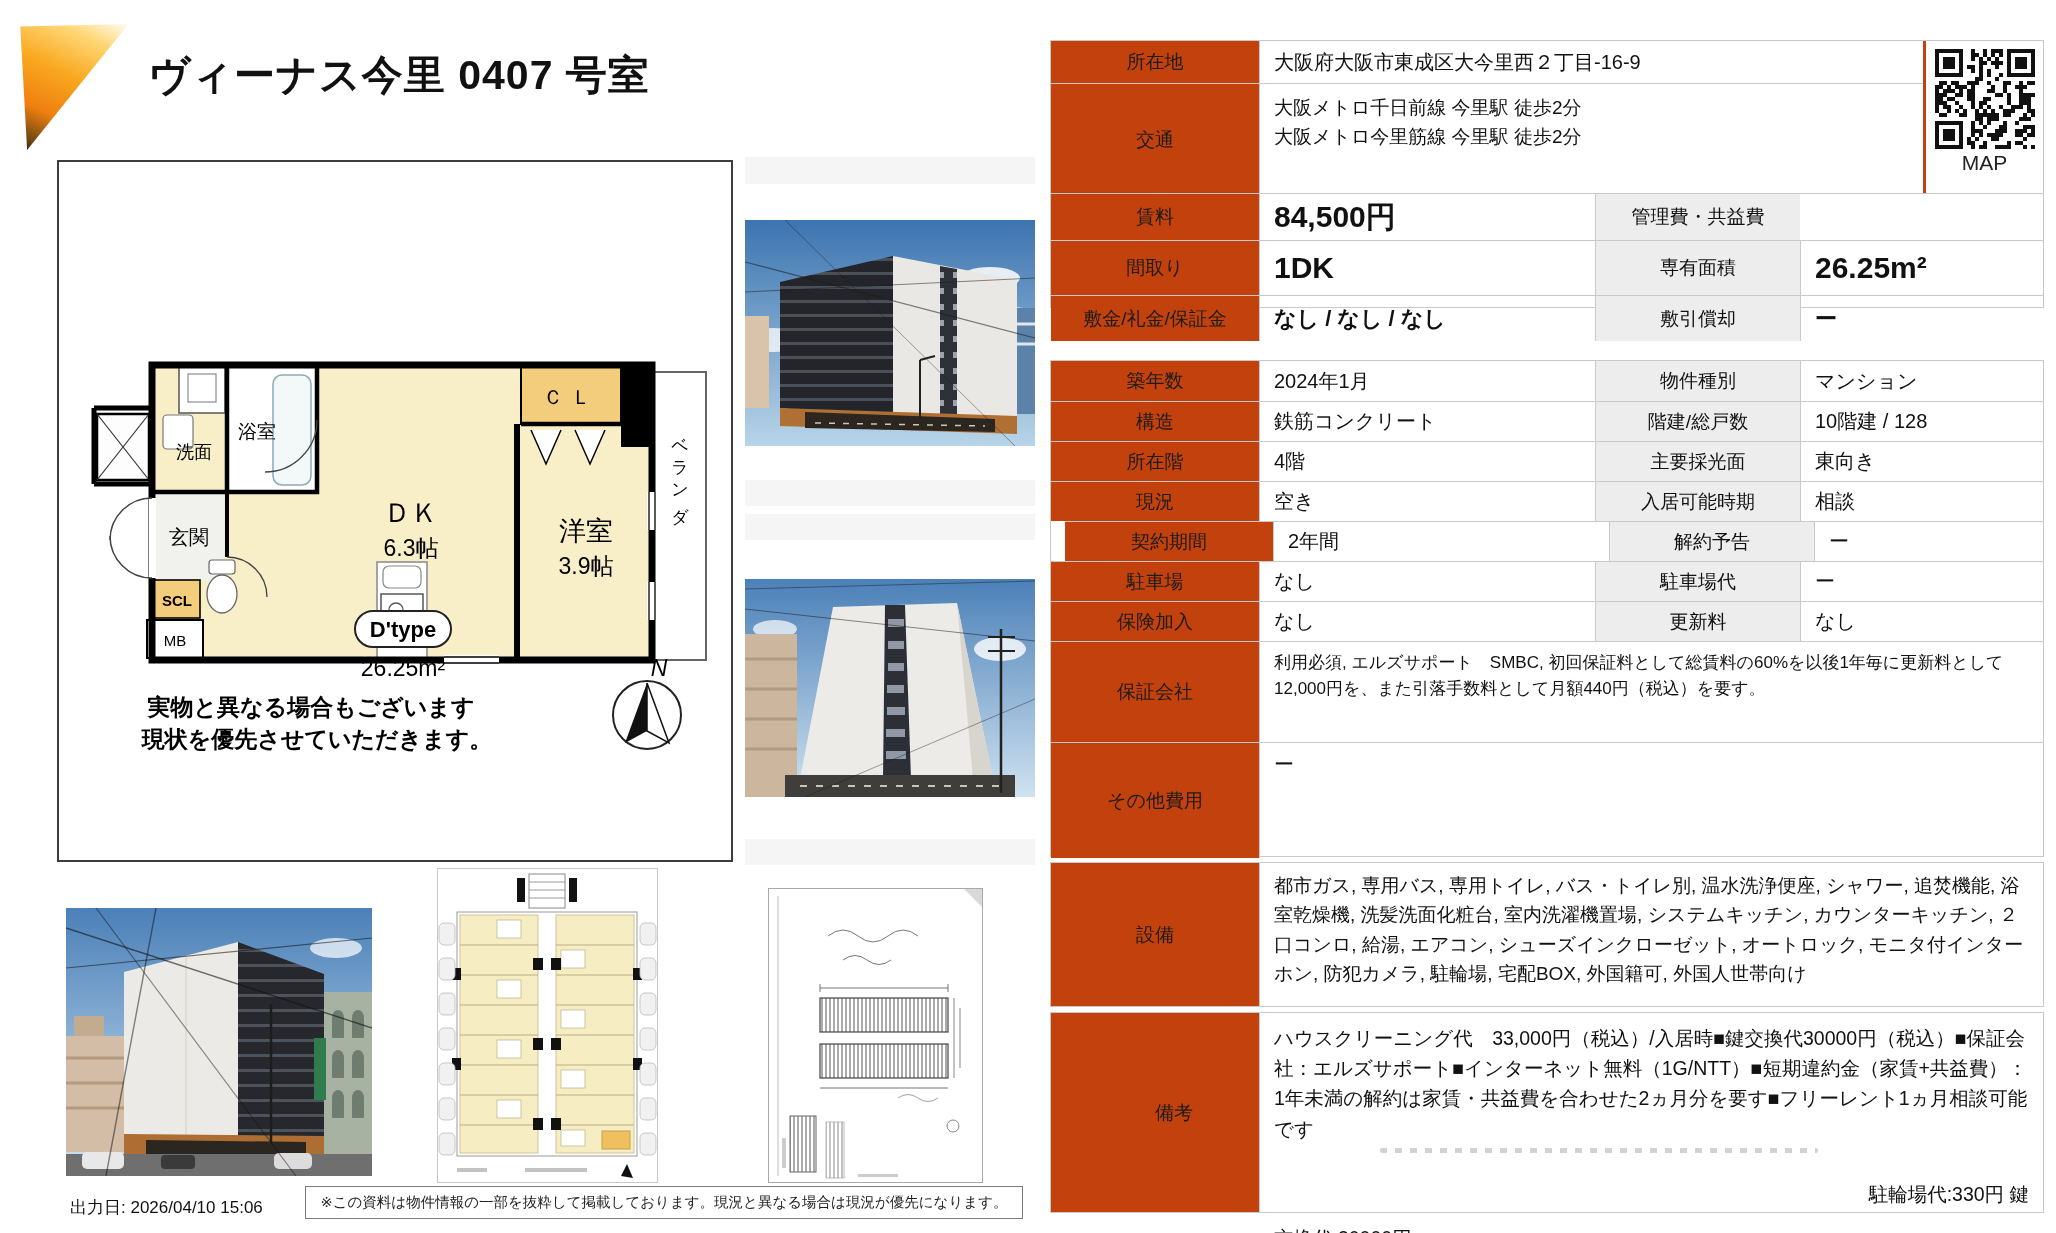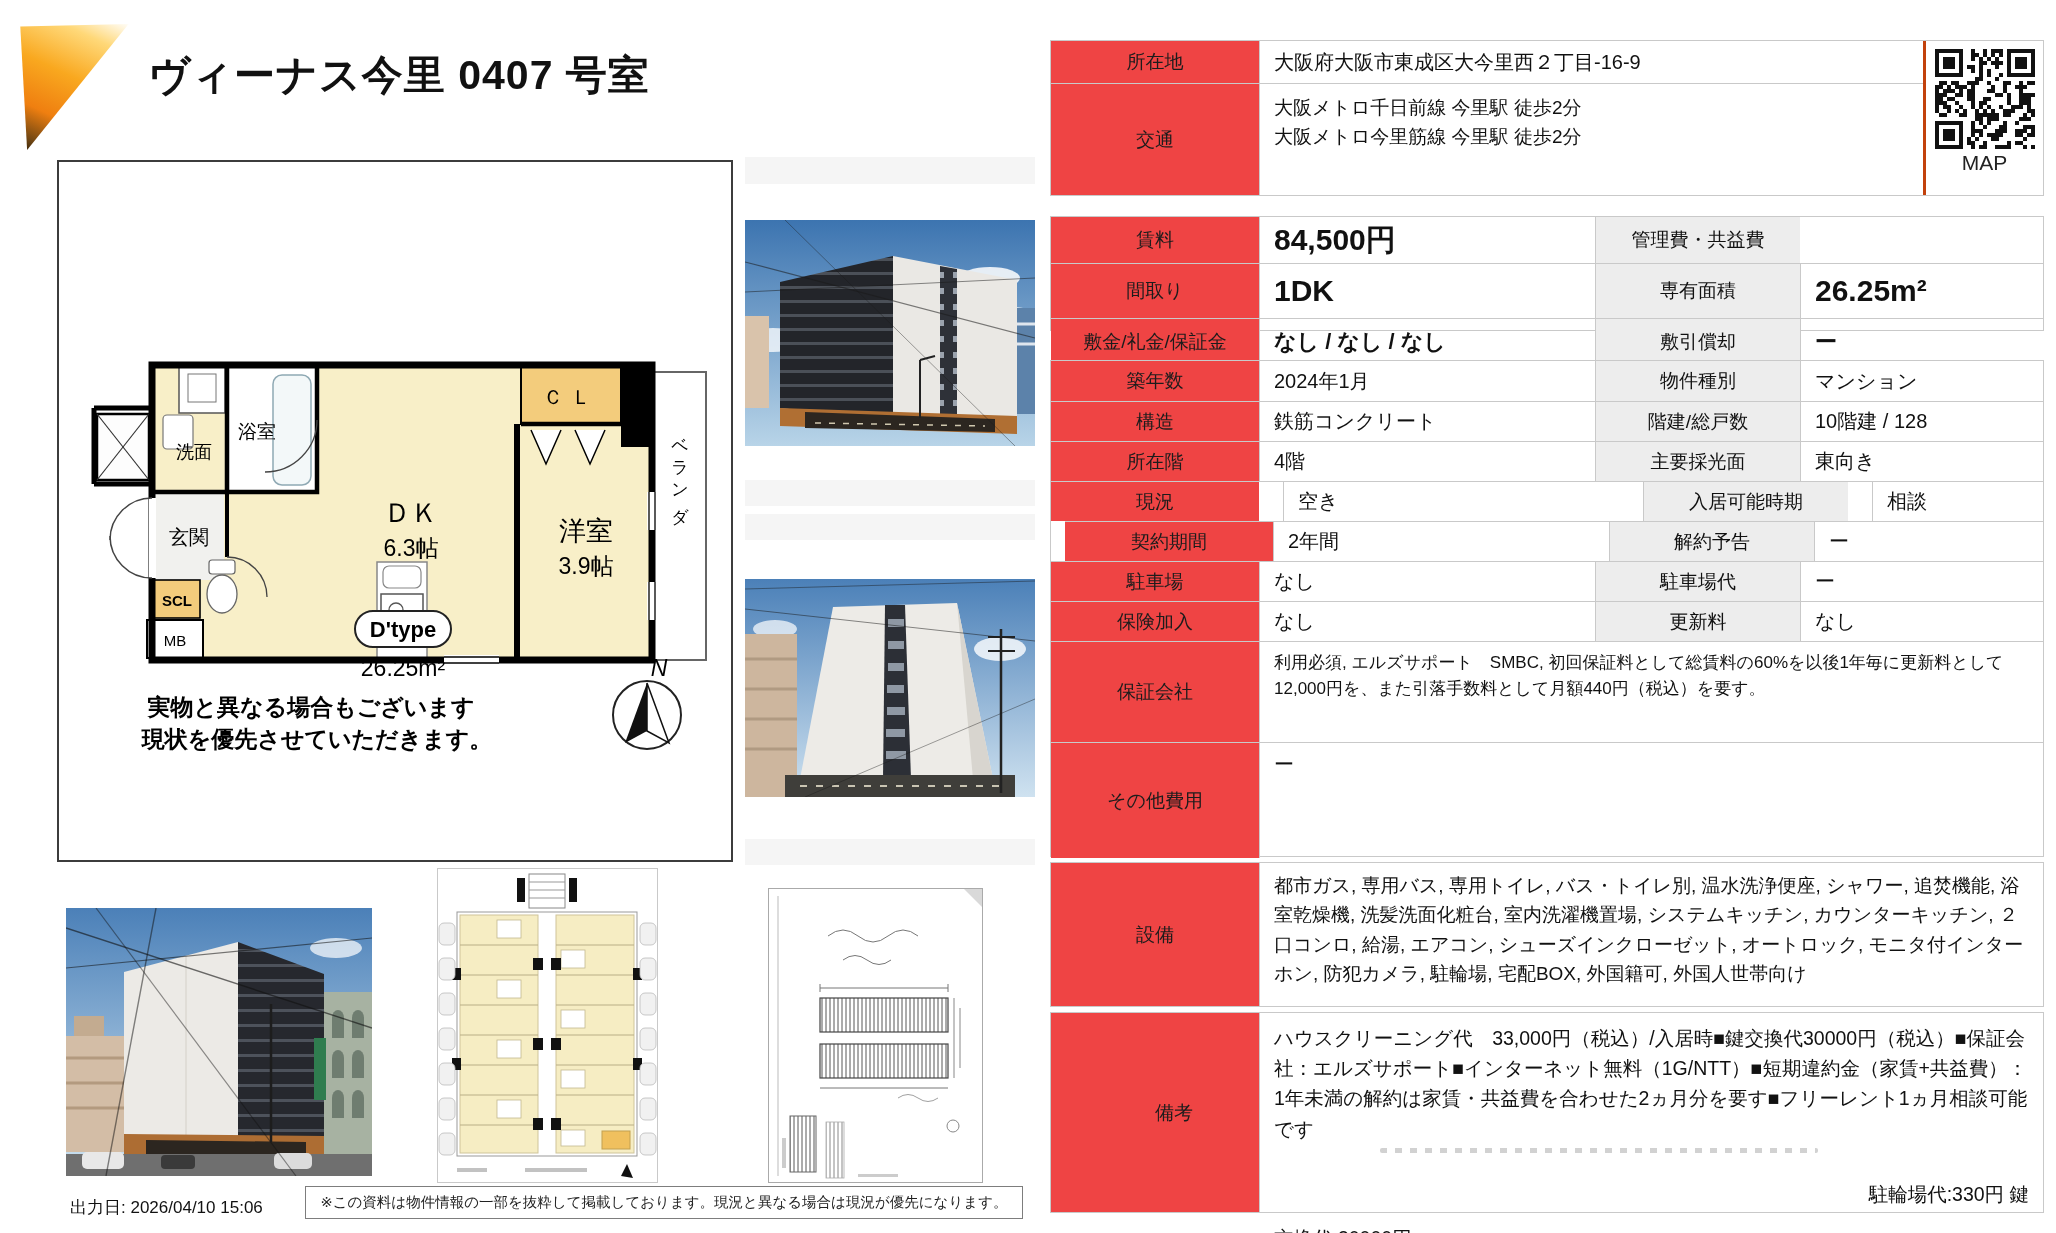--- a/index.html
+++ b/index.html
@@ -18,21 +18,21 @@
 
   
   .bar{background:#f5f5f5;}
   .photo{overflow:hidden;background:#9cc0de;}
   .photo svg{display:block;}
 
   
   .section{left:1050px;width:994px;border:1px solid #c9c9c9;box-sizing:border-box;background:#fff;}
   .tr{display:flex;border-top:1px solid #c9c9c9;box-sizing:border-box;}
   .tr:first-child{border-top:none;}
-  .th{width:208px;flex:none;background:#ef4444;display:flex;align-items:center;justify-content:center;
+  .th{width:208px;flex:none;background:#c2410c;display:flex;align-items:center;justify-content:center;
       font-size:19px;color:#1c1c1c;text-align:center;box-sizing:border-box;}
   .th2{width:205px;flex:none;background:#ededed;display:flex;align-items:center;justify-content:center;
       font-size:19px;border-left:1px solid #c9c9c9;text-align:center;box-sizing:border-box;}
   .td{flex:1;display:flex;align-items:center;padding:0 14px;border-left:1px solid #c9c9c9;
       font-size:20px;box-sizing:border-box;min-width:0;}
   .td1{width:336px;flex:none;}
   .big{font-size:30px;font-weight:700;}
   .b{font-weight:700;font-size:22px;}
   .top{align-items:flex-start;padding-top:8px;}
   .small{font-size:17px;line-height:1.55;display:block;}
@@ -601,21 +601,21 @@
         <rect x="76" y="4" width="20" height="20" fill="#fff"></rect>
         <rect x="80" y="8" width="12" height="12" fill="#111"></rect>
         <rect x="0" y="72" width="28" height="28" fill="#111"></rect>
         <rect x="4" y="76" width="20" height="20" fill="#fff"></rect>
         <rect x="8" y="80" width="12" height="12" fill="#111"></rect>
       </svg>
     <div class="maplabel">MAP</div>
   </div>
 </div>
 
-<div class="abs section" style="top:216px;height:115px;">
+<div class="abs section" style="top:193px;height:115px;">
   <div class="tr" style="height:46px;">
     <div class="th">賃料</div>
     <div class="td td1 big">84,500円</div>
     <div class="th2">管理費・共益費</div>
   </div>
   <div class="tr" style="height:55px;">
     <div class="th">間取り</div>
     <div class="td td1 big">1DK</div>
     <div class="th2">専有面積</div>
     <div class="td big">26.25m²</div>
@@ -640,21 +640,21 @@
     <div class="td td1">鉄筋コンクリート</div>
     <div class="th2">階建/総戸数</div>
     <div class="td">10階建 / 128</div>
   </div>
   <div class="tr" style="height:40px;">
     <div class="th">所在階</div>
     <div class="td td1">4階</div>
     <div class="th2">主要採光面</div>
     <div class="td">東向き</div>
   </div>
-  <div class="tr" style="height:40px;gap:24px;">
+  <div class="tr" style="height:40px;">
     <div class="th">現況</div>
     <div class="td td1">空き</div>
     <div class="th2">入居可能時期</div>
     <div class="td">相談</div>
   </div>
   <div class="tr" style="height:40px;margin-left:14px;">
     <div class="th">契約期間</div>
     <div class="td td1">2年間</div>
     <div class="th2">解約予告</div>
     <div class="td">ー</div>

